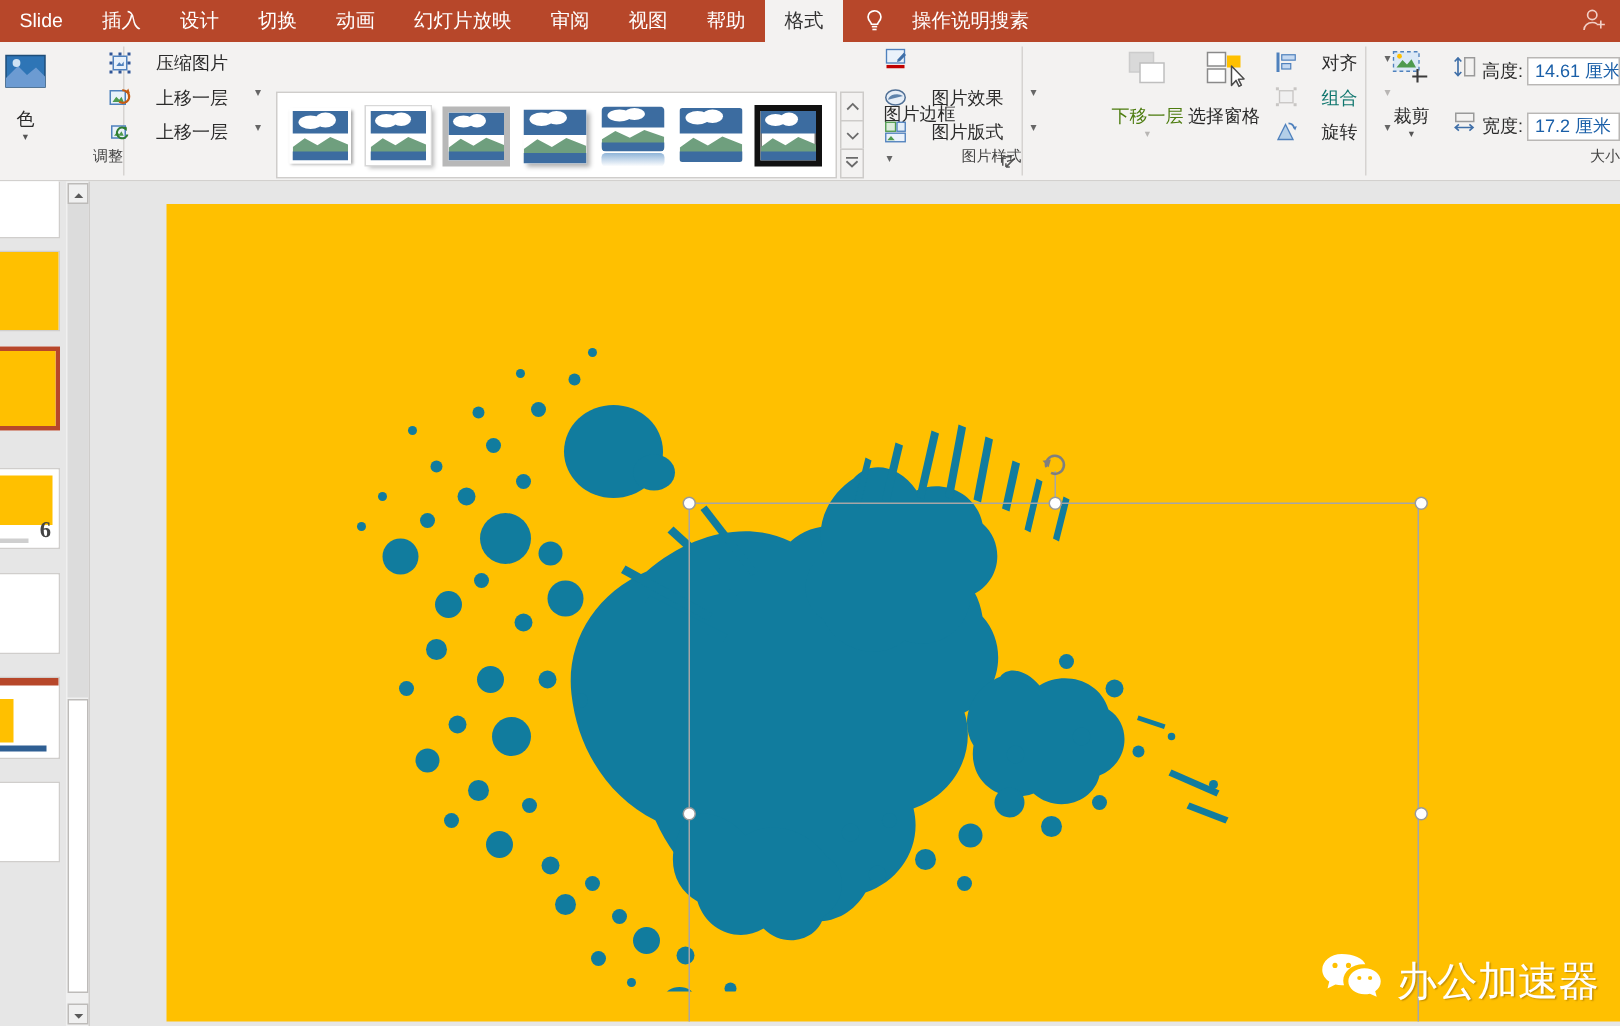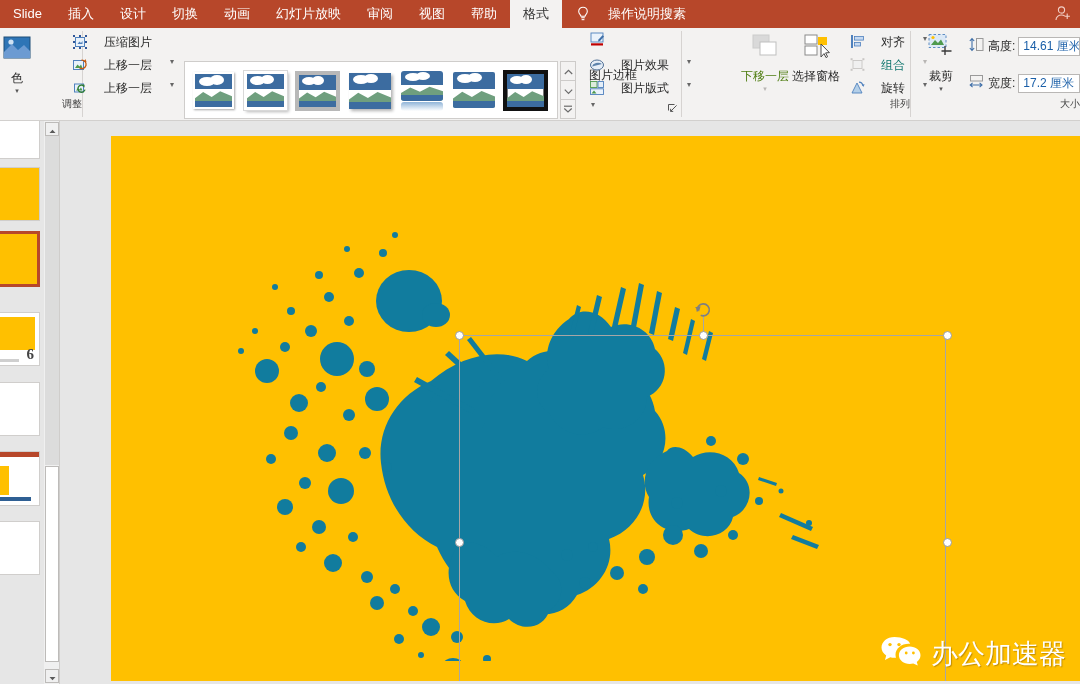--- a/index.html
+++ b/index.html
@@ -398,20 +398,21 @@
       <span class="dd">▾</span>
     </div>
 
     <div class="dlglaunch" style="left:668px;top:76px;">
       <svg width="10" height="10" viewBox="0 0 10 10">
         <path d="M0.5 0.5 h6 M0.5 0.5 v6" stroke="#555" stroke-width="1" fill="none"></path>
         <path d="M8.6 1.4 L2.6 7.4 M2.6 7.4 h2.6 M2.6 7.4 v-2.6" stroke="#555" stroke-width="1" fill="none"></path>
       </svg>
     </div>
 
+    <div class="grplabel" style="left:184px;width:497px;">图片样式</div>
 
 
     <div class="bigbtn" style="left:740px;width:50px;">
       <span>
         <svg width="34" height="30" viewBox="0 0 34 30">
           <rect x="5" y="3" width="16" height="13" fill="#d9d9d9" stroke="#cccccc" stroke-width="1"></rect>
           <rect x="12" y="10" width="16" height="13" fill="#ffffff" stroke="#bfbfbf" stroke-width="1"></rect>
         </svg>
       </span>
       <span class="lbl" style="color:#4d7c0f;">下移一层</span>
@@ -463,21 +464,20 @@
         <svg width="15" height="15" viewBox="0 0 15 15">
           <path d="M2 13 L7 3 L12 13 Z" fill="#b3cfe8" stroke="#4f81bd" stroke-width="0.9"></path>
           <path d="M9 2.2 a4 4 0 0 1 3.8 3.4" fill="none" stroke="#4f81bd" stroke-width="1.2"></path>
           <path d="M13.4 7 l-1.4 -2.4 2.6 -0.4 z" fill="#4f81bd"></path>
         </svg>
       </span>
       <span class="lbl">旋转</span>
       <span class="dd">▾</span>
     </div>
 
-    <div class="grplabel" style="left:681px;width:229px;">排列</div>
 
     <div class="bigbtn" style="left:919px;width:44px;">
       <span>
         <svg width="34" height="30" viewBox="0 0 34 30">
           <rect x="5" y="2.5" width="17" height="13" fill="#dce9f6" stroke="#4f81bd" stroke-width="0.9" stroke-dasharray="2.5 2"></rect>
           <path d="M7 13 L11 8 L14 11 L17 7.5 L20 13 Z" fill="#4e9a4e"></path>
           <circle cx="9" cy="5.5" r="1.6" fill="#ffc000"></circle>
           <path d="M21 14 v9 M17.5 19 h10" stroke="#3b3b3b" stroke-width="1.4" fill="none"></path>
         </svg>
       </span>

